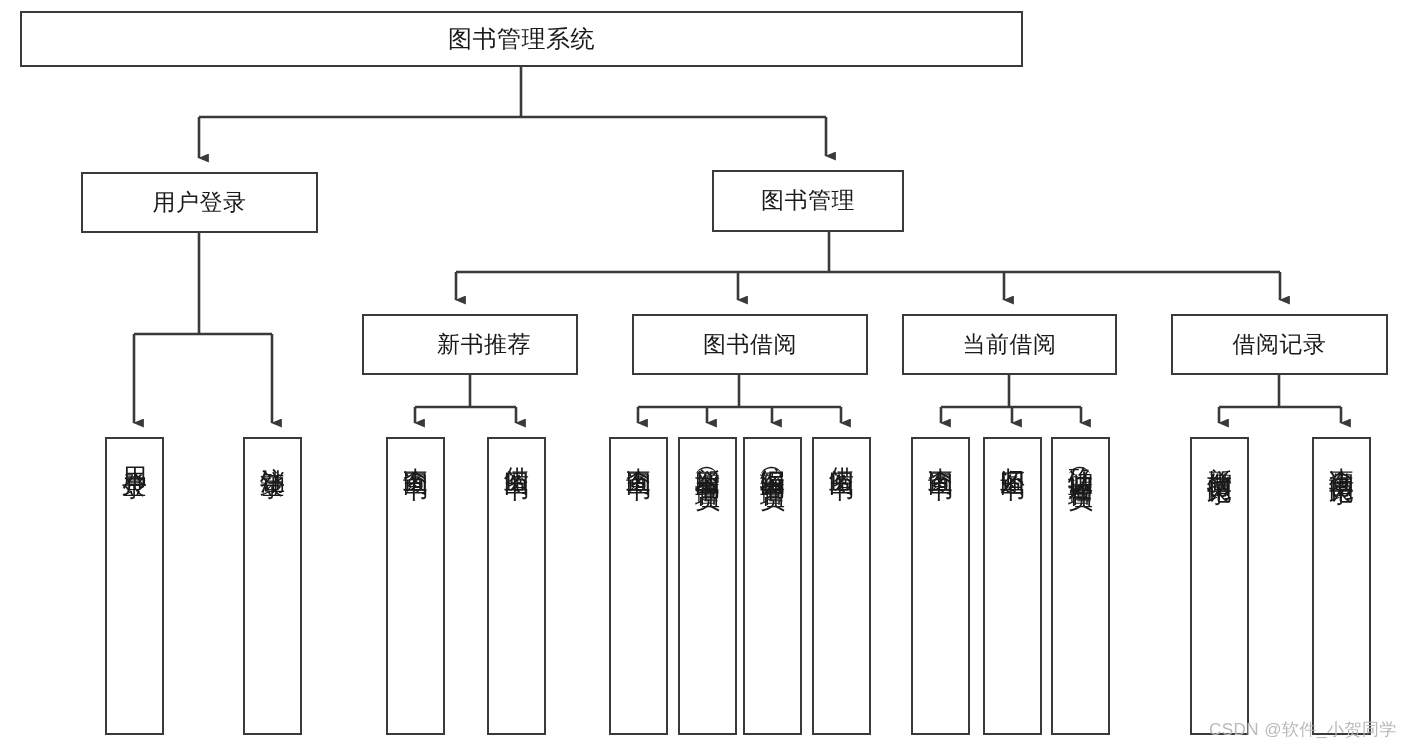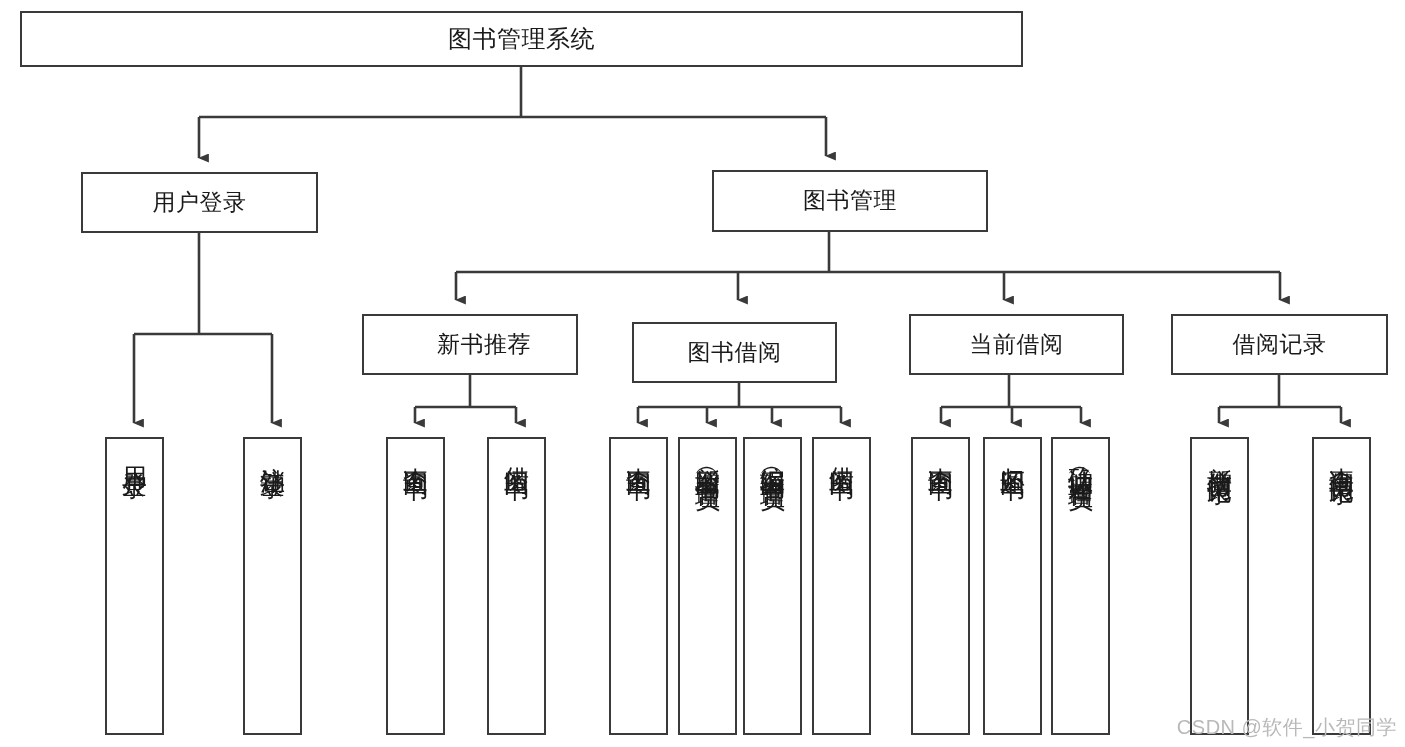--- a/index.html
+++ b/index.html
@@ -57,21 +57,21 @@
     line-height: 1;
     white-space: nowrap;
   }
   .node.root .label {
     font-size: 24px;
   }
   #watermark {
     position: absolute;
     right: 8px;
     bottom: 6px;
-    font-size: 20px;
+    font-size: 17px;
     color: #b9b9b9;
     letter-spacing: 0.5px;
     white-space: nowrap;
     pointer-events: none;
   }
 </style>
 </head>
 <body>
 
 <div id="canvas">
@@ -127,31 +127,31 @@
     </g>
   </svg>
 
   <div class="node horizontal root" style="left:20px; top:11px; width:1003px; height:56px;">
     <span class="label">图书管理系统</span>
   </div>
 
   <div class="node horizontal" style="left:81px; top:172px; width:237px; height:61px;">
     <span class="label">用户登录</span>
   </div>
-  <div class="node horizontal" style="left:712px; top:170px; width:276px; height:62px;align-items:center;">
+  <div class="node horizontal" style="left:712px; top:170px; width:192px; height:62px;align-items:center;">
     <span class="label">图书管理</span>
   </div>
 
   <div class="node horizontal" style="left:362px; top:314px; width:216px; height:61px;padding-left:28px;">
     <span class="label">新书推荐</span>
   </div>
-  <div class="node horizontal" style="left:632px; top:322px; width:205px; height:61px;">
+  <div class="node horizontal" style="left:632px; top:314px; width:236px; height:61px;">
     <span class="label">图书借阅</span>
   </div>
-  <div class="node horizontal" style="left:902px; top:314px; width:215px; height:61px;margin-left:7px;">
+  <div class="node horizontal" style="left:902px; top:314px; width:215px; height:61px;">
     <span class="label">当前借阅</span>
   </div>
   <div class="node horizontal" style="left:1171px; top:314px; width:217px; height:61px;justify-content:center;">
     <span class="label">借阅记录</span>
   </div>
 
   <div class="node vertical" style="left:105px; top:437px; width:59px; height:298px;">
     <span class="label">用户登录</span>
   </div>
   <div class="node vertical" style="left:243px; top:437px; width:59px; height:298px;">

